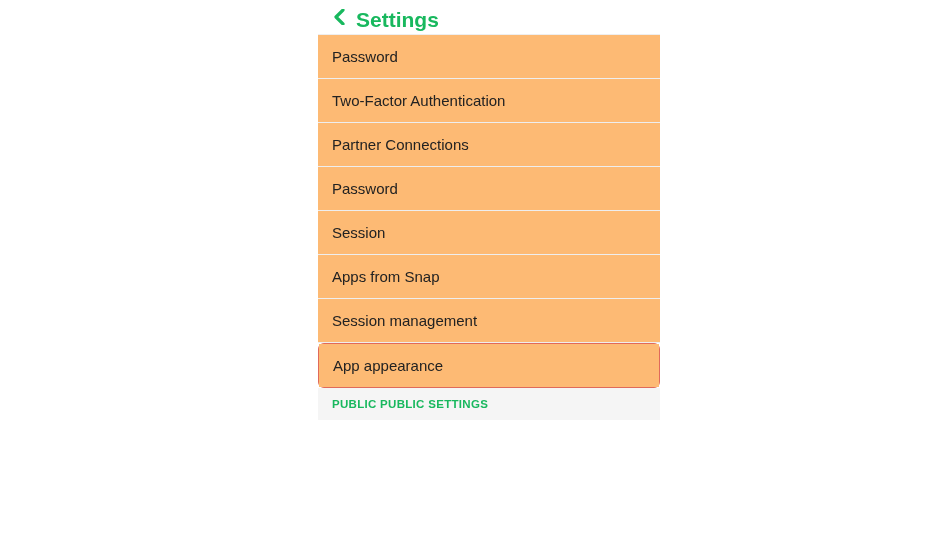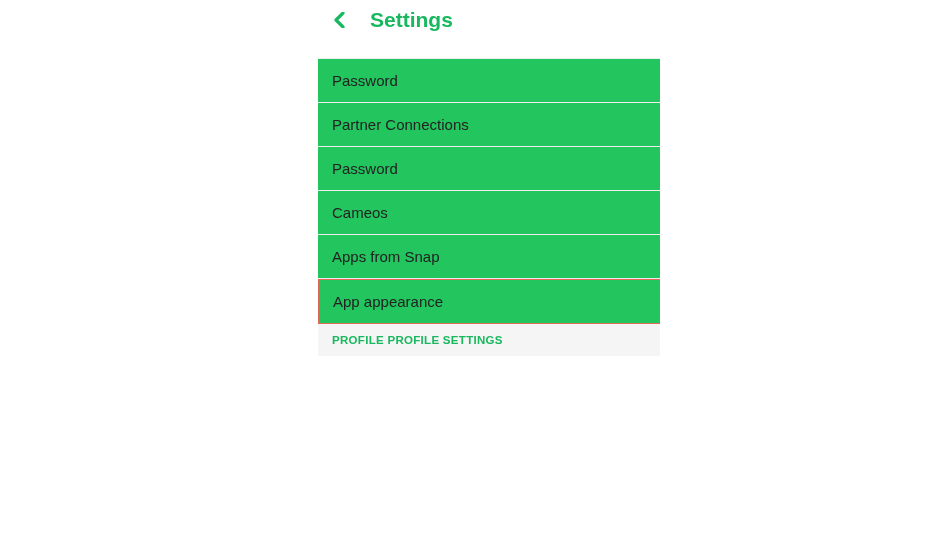--- a/index.html
+++ b/index.html
@@ -17,24 +17,23 @@
       margin-right: auto;
       position: absolute;
       left: 0;
     }
     .phone-panel {
       width: 342px;
       background: #ffffff;
     }
     .header {
       display: flex;
-      align-items: center;
-      padding: 8px 14px 26px 14px;
+      padding: 8px 14px 2px 14px;
       border-bottom: 1px solid #eeeeee;
-      gap: 24px;
+      gap: 10px;
     }
     .back-icon {
       display: inline-flex;
       align-items: center;
       justify-content: center;
       width: 14px;
       height: 18px;
       cursor: pointer;
     }
     .back-icon svg { display: block; }
@@ -45,33 +44,33 @@
     }
     .list {
       list-style: none;
     }
     .list-item {
       padding: 13px 14px 13px 14px;
       border-bottom: 1px solid #eeeeee;
       font-size: 15px;
       color: #222222;
       cursor: pointer;
-      background: #22c55e;
+      background: #fdba74;
     }
     .section-header {
       background: #f5f5f5;
       padding: 10px 14px;
       font-size: 11.5px;
       letter-spacing: 0.3px;
       color: #18b85e;
       font-weight: 600;
     }
     .highlight-wrap {
       border: 1.5px solid #e06a5a;
-      border-radius: 0;
+      border-radius: 6px;
       margin: 0;
     }
     .highlight-wrap .list-item {
       border-bottom: none;
     }
   </style>
 </head>
 <body>
 
 <div class="container">
@@ -83,36 +82,42 @@
         </svg>
       </span>
       <span class="header-title">Settings</span>
     </div>
 
     <ul class="list">
       <li class="list-item">
         <span>Password</span>
       </li>
       <li class="list-item">
+        <span>Two-Factor Authentication</span>
+      </li>
+      <li class="list-item">
         <span>Partner Connections</span>
       </li>
       <li class="list-item">
         <span>Password</span>
       </li>
       <li class="list-item">
-        <span>Cameos</span>
+        <span>Session</span>
       </li>
       <li class="list-item">
         <span>Apps from Snap</span>
+      </li>
+      <li class="list-item">
+        <span>Session management</span>
       </li>
       <li>
         <div class="highlight-wrap">
           <div class="list-item">
             <span>App appearance</span>
           </div>
         </div>
       </li>
       <li class="section-header">
-        <span>PROFILE PROFILE SETTINGS</span>
+        <span>PUBLIC PUBLIC SETTINGS</span>
       </li>
     </ul>
   </div>
 </div>
 
 </body></html>

